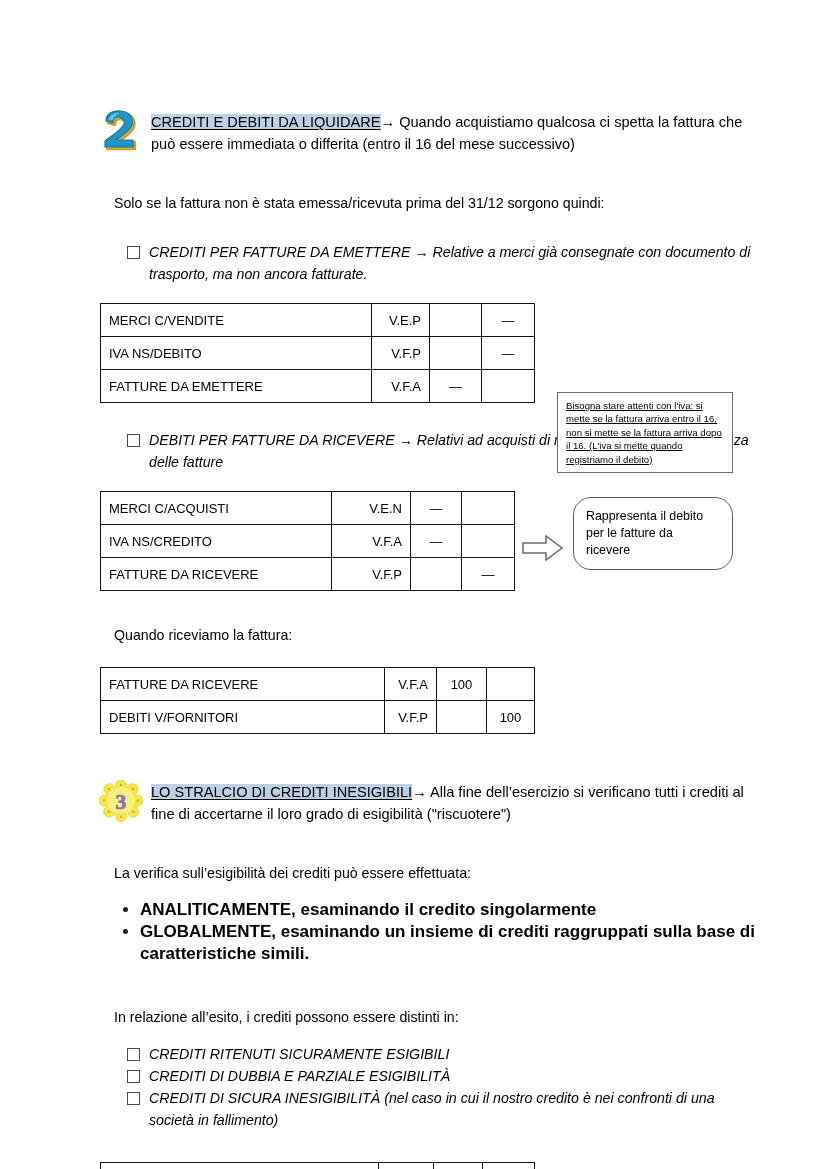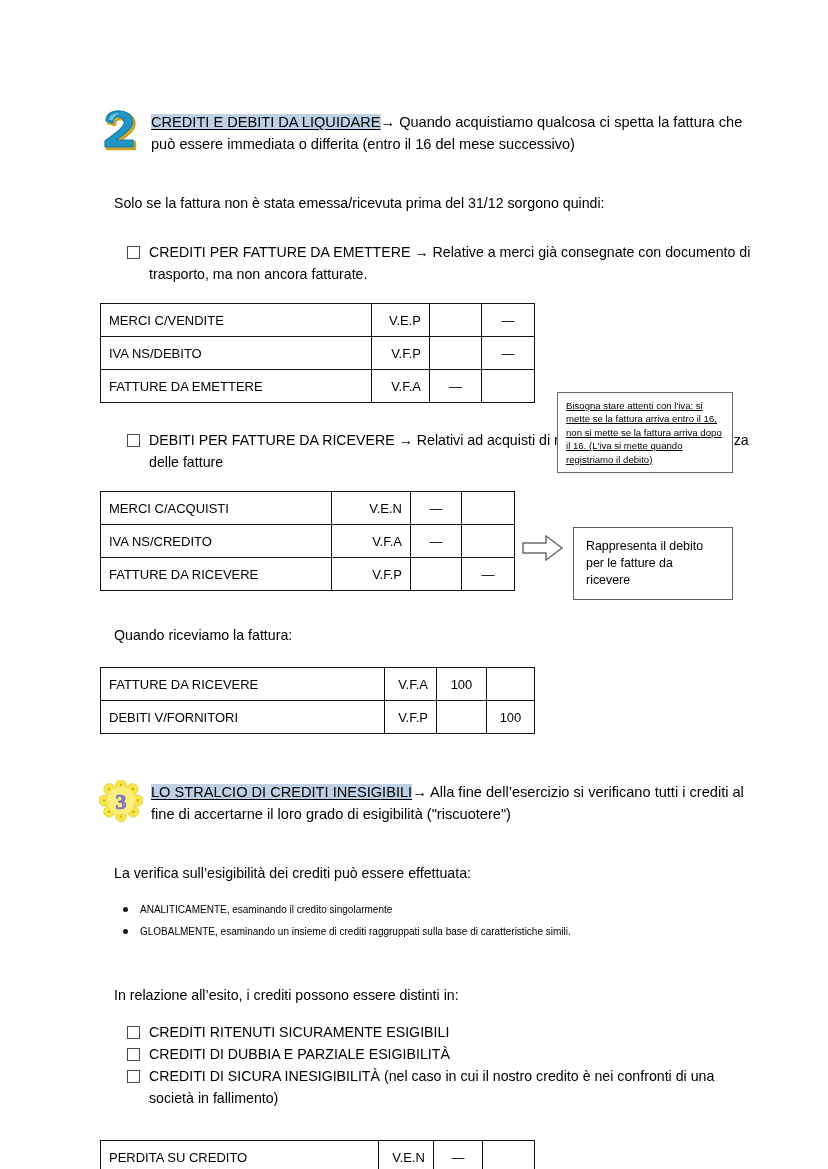--- a/index.html
+++ b/index.html
@@ -78,29 +78,30 @@
   }
   .cb-box {
     width: 11px;
     height: 11px;
     border: 1.3px solid #4a4a4a;
     flex: 0 0 11px;
     margin-top: 5px;
     margin-right: 9px;
     background: #fff;
   }
-  .cb-txt { flex: 1 1 auto; }
+  .cb-txt { flex: 1 1 auto; font-style: italic; }
 
   
   .bl-row {
     display: flex;
     align-items: flex-start;
-    font-size: 10px;
+    font-size: 17px;
     line-height: 22px;
     margin-left: 24px;
+    font-weight: bold;
   }
   .bl-dot {
     width: 5px;
     height: 5px;
     border-radius: 50%;
     background: #1a1a1a;
     flex: 0 0 5px;
     margin-top: 8px;
     margin-right: 12px;
   }
@@ -365,21 +366,21 @@
           <td class="dr"></td>
           <td class="cr">—</td>
         </tr>
       </tbody>
     </table>
 
   </div>
 
   <div class="abs note" style="left:557px; top:392px; width:176px;text-decoration:underline;">Bisogna stare attenti con l'iva: si mette se la fattura arriva entro il 16, non si mette se la fattura arriva dopo il 16. (L'iva si mette quando registriamo il debito)</div>
 
-  <div class="abs callout" style="left:573px; top:527px; width:160px;">
+  <div class="abs callout" style="left:573px; top:497px; width:160px;border-radius:18px;">
     <span>Rappresenta il debito</span><br>
     <span>per le fatture da ricevere</span>
   </div>
 
   <div class="abs" style="left:522px; top:535px;">
     <svg width="42" height="26" viewBox="0 0 42 26">
       <path d="M1 8 L24 8 L24 1 L40 13 L24 25 L24 18 L1 18 Z" fill="#ffffff" stroke="#6b6b6b" stroke-width="1.5" stroke-linejoin="miter"></path>
     </svg>
   </div>
 

